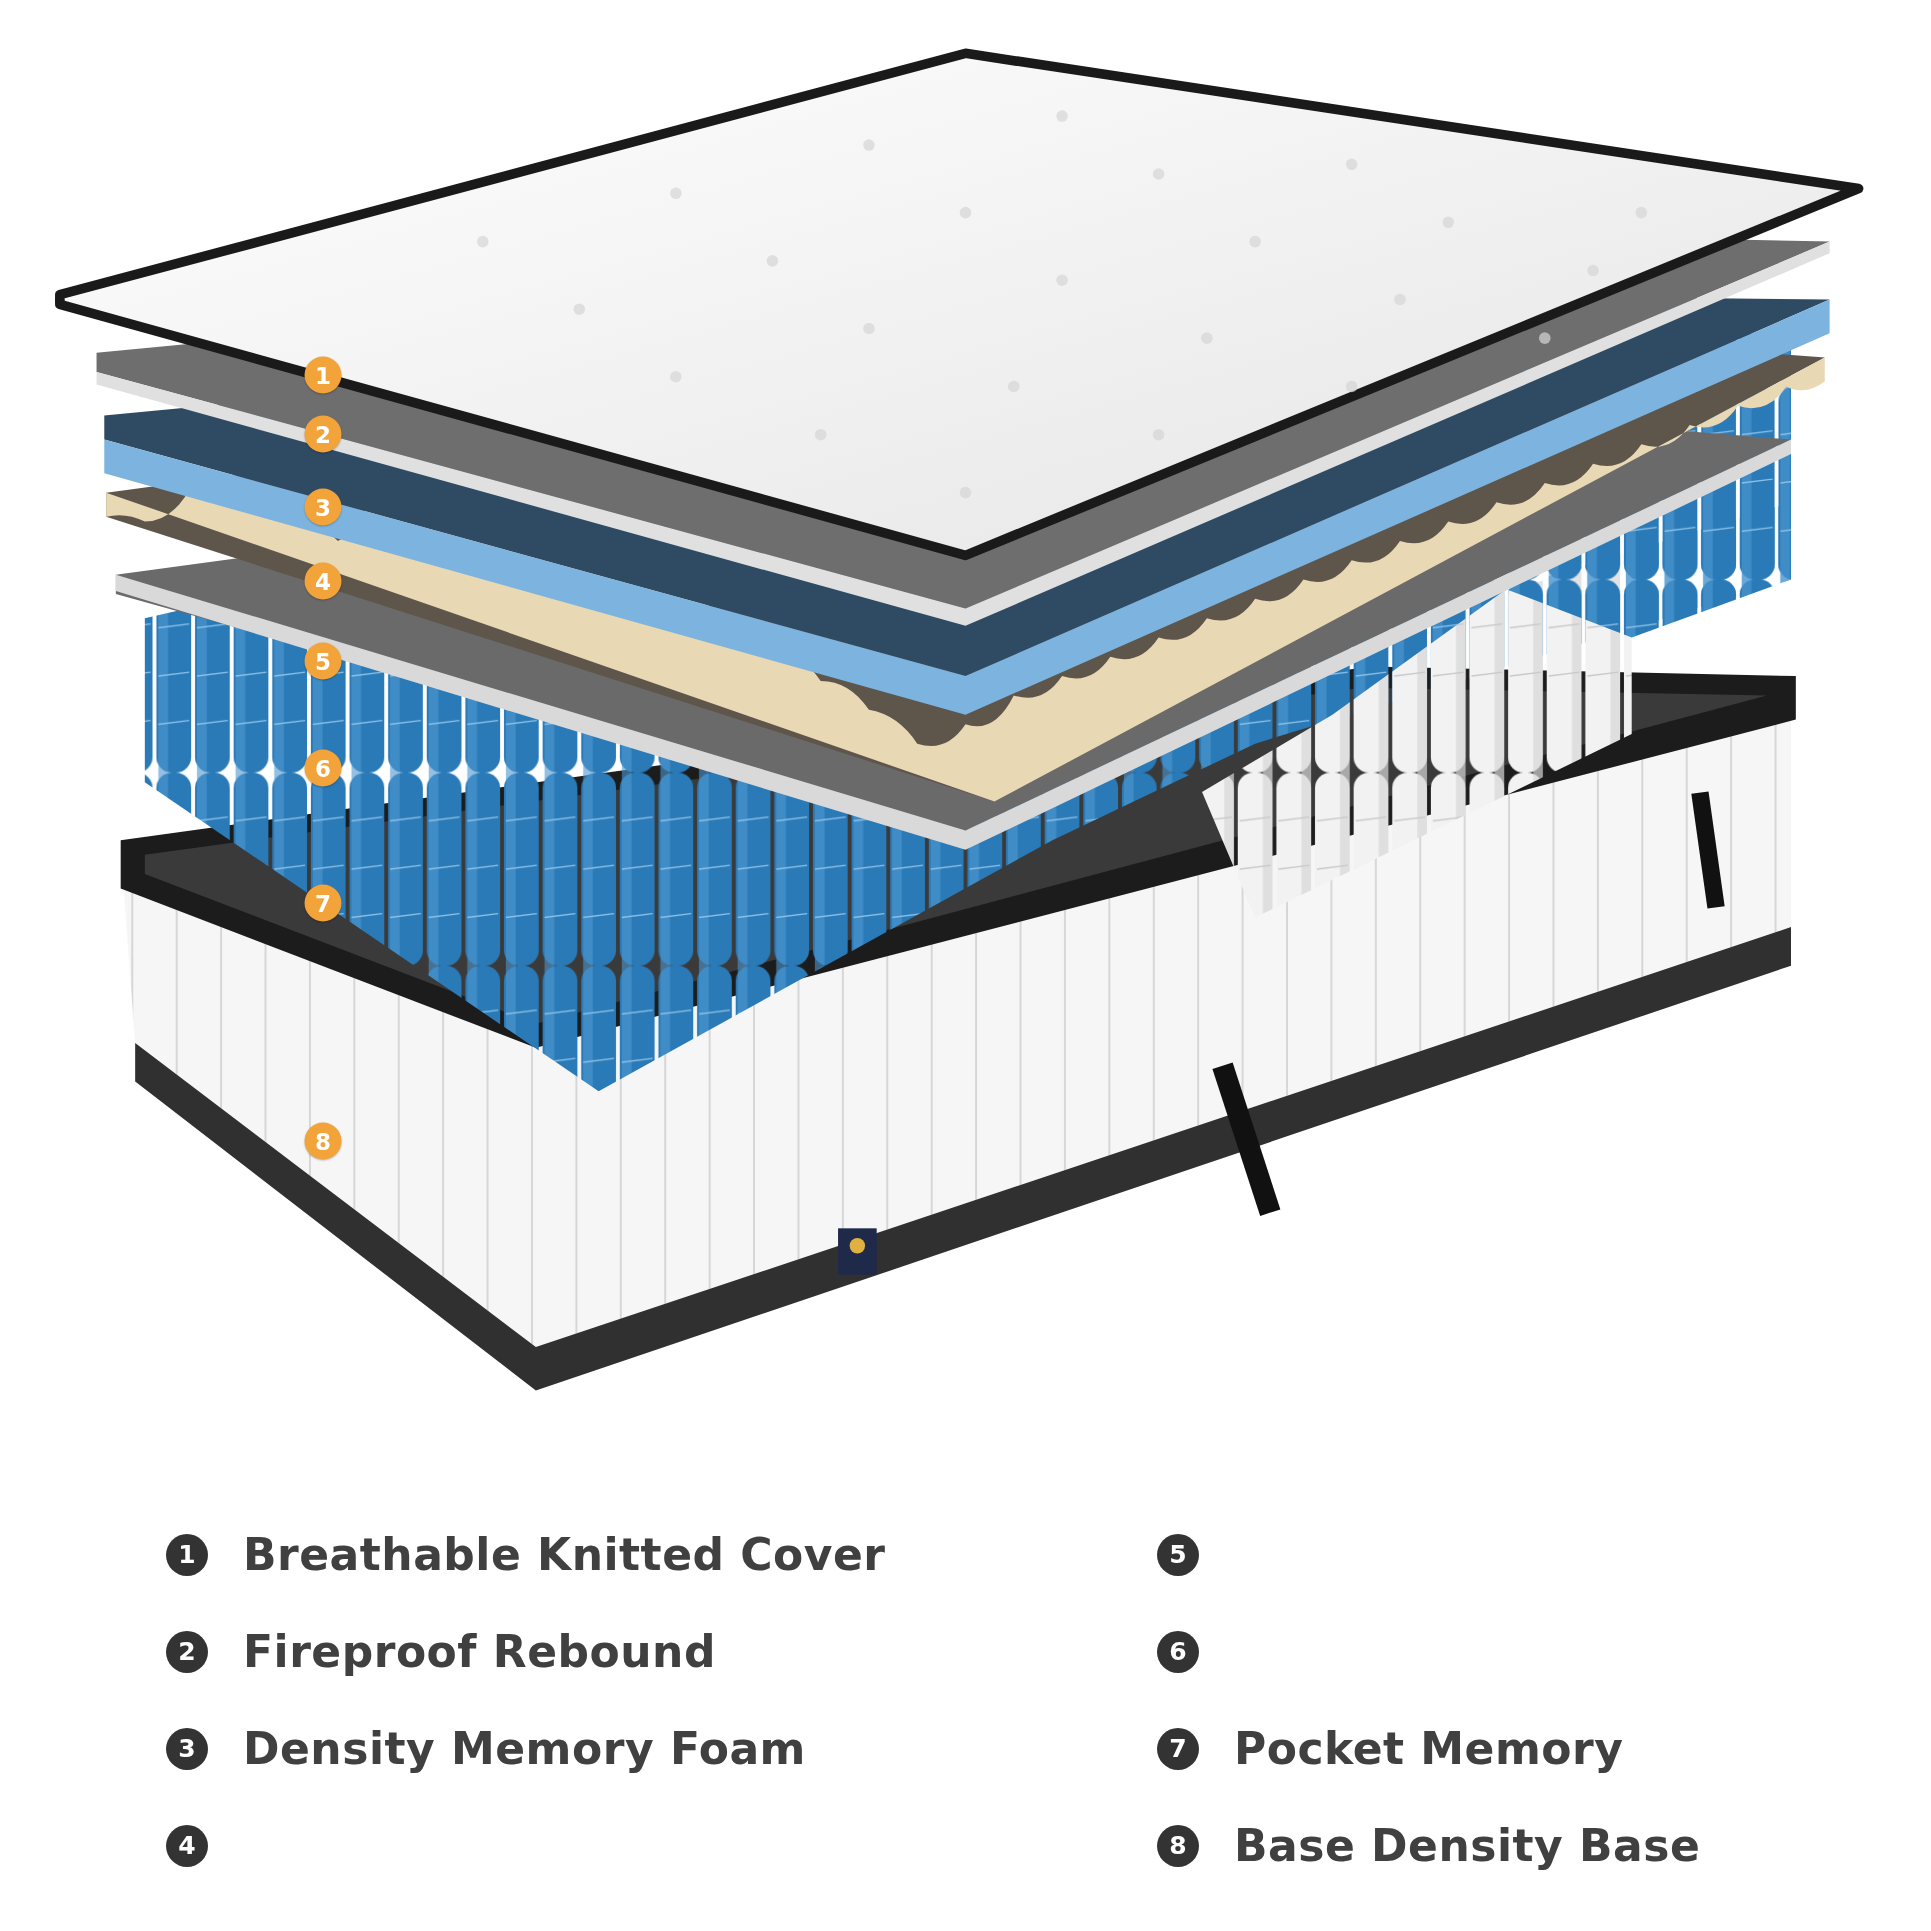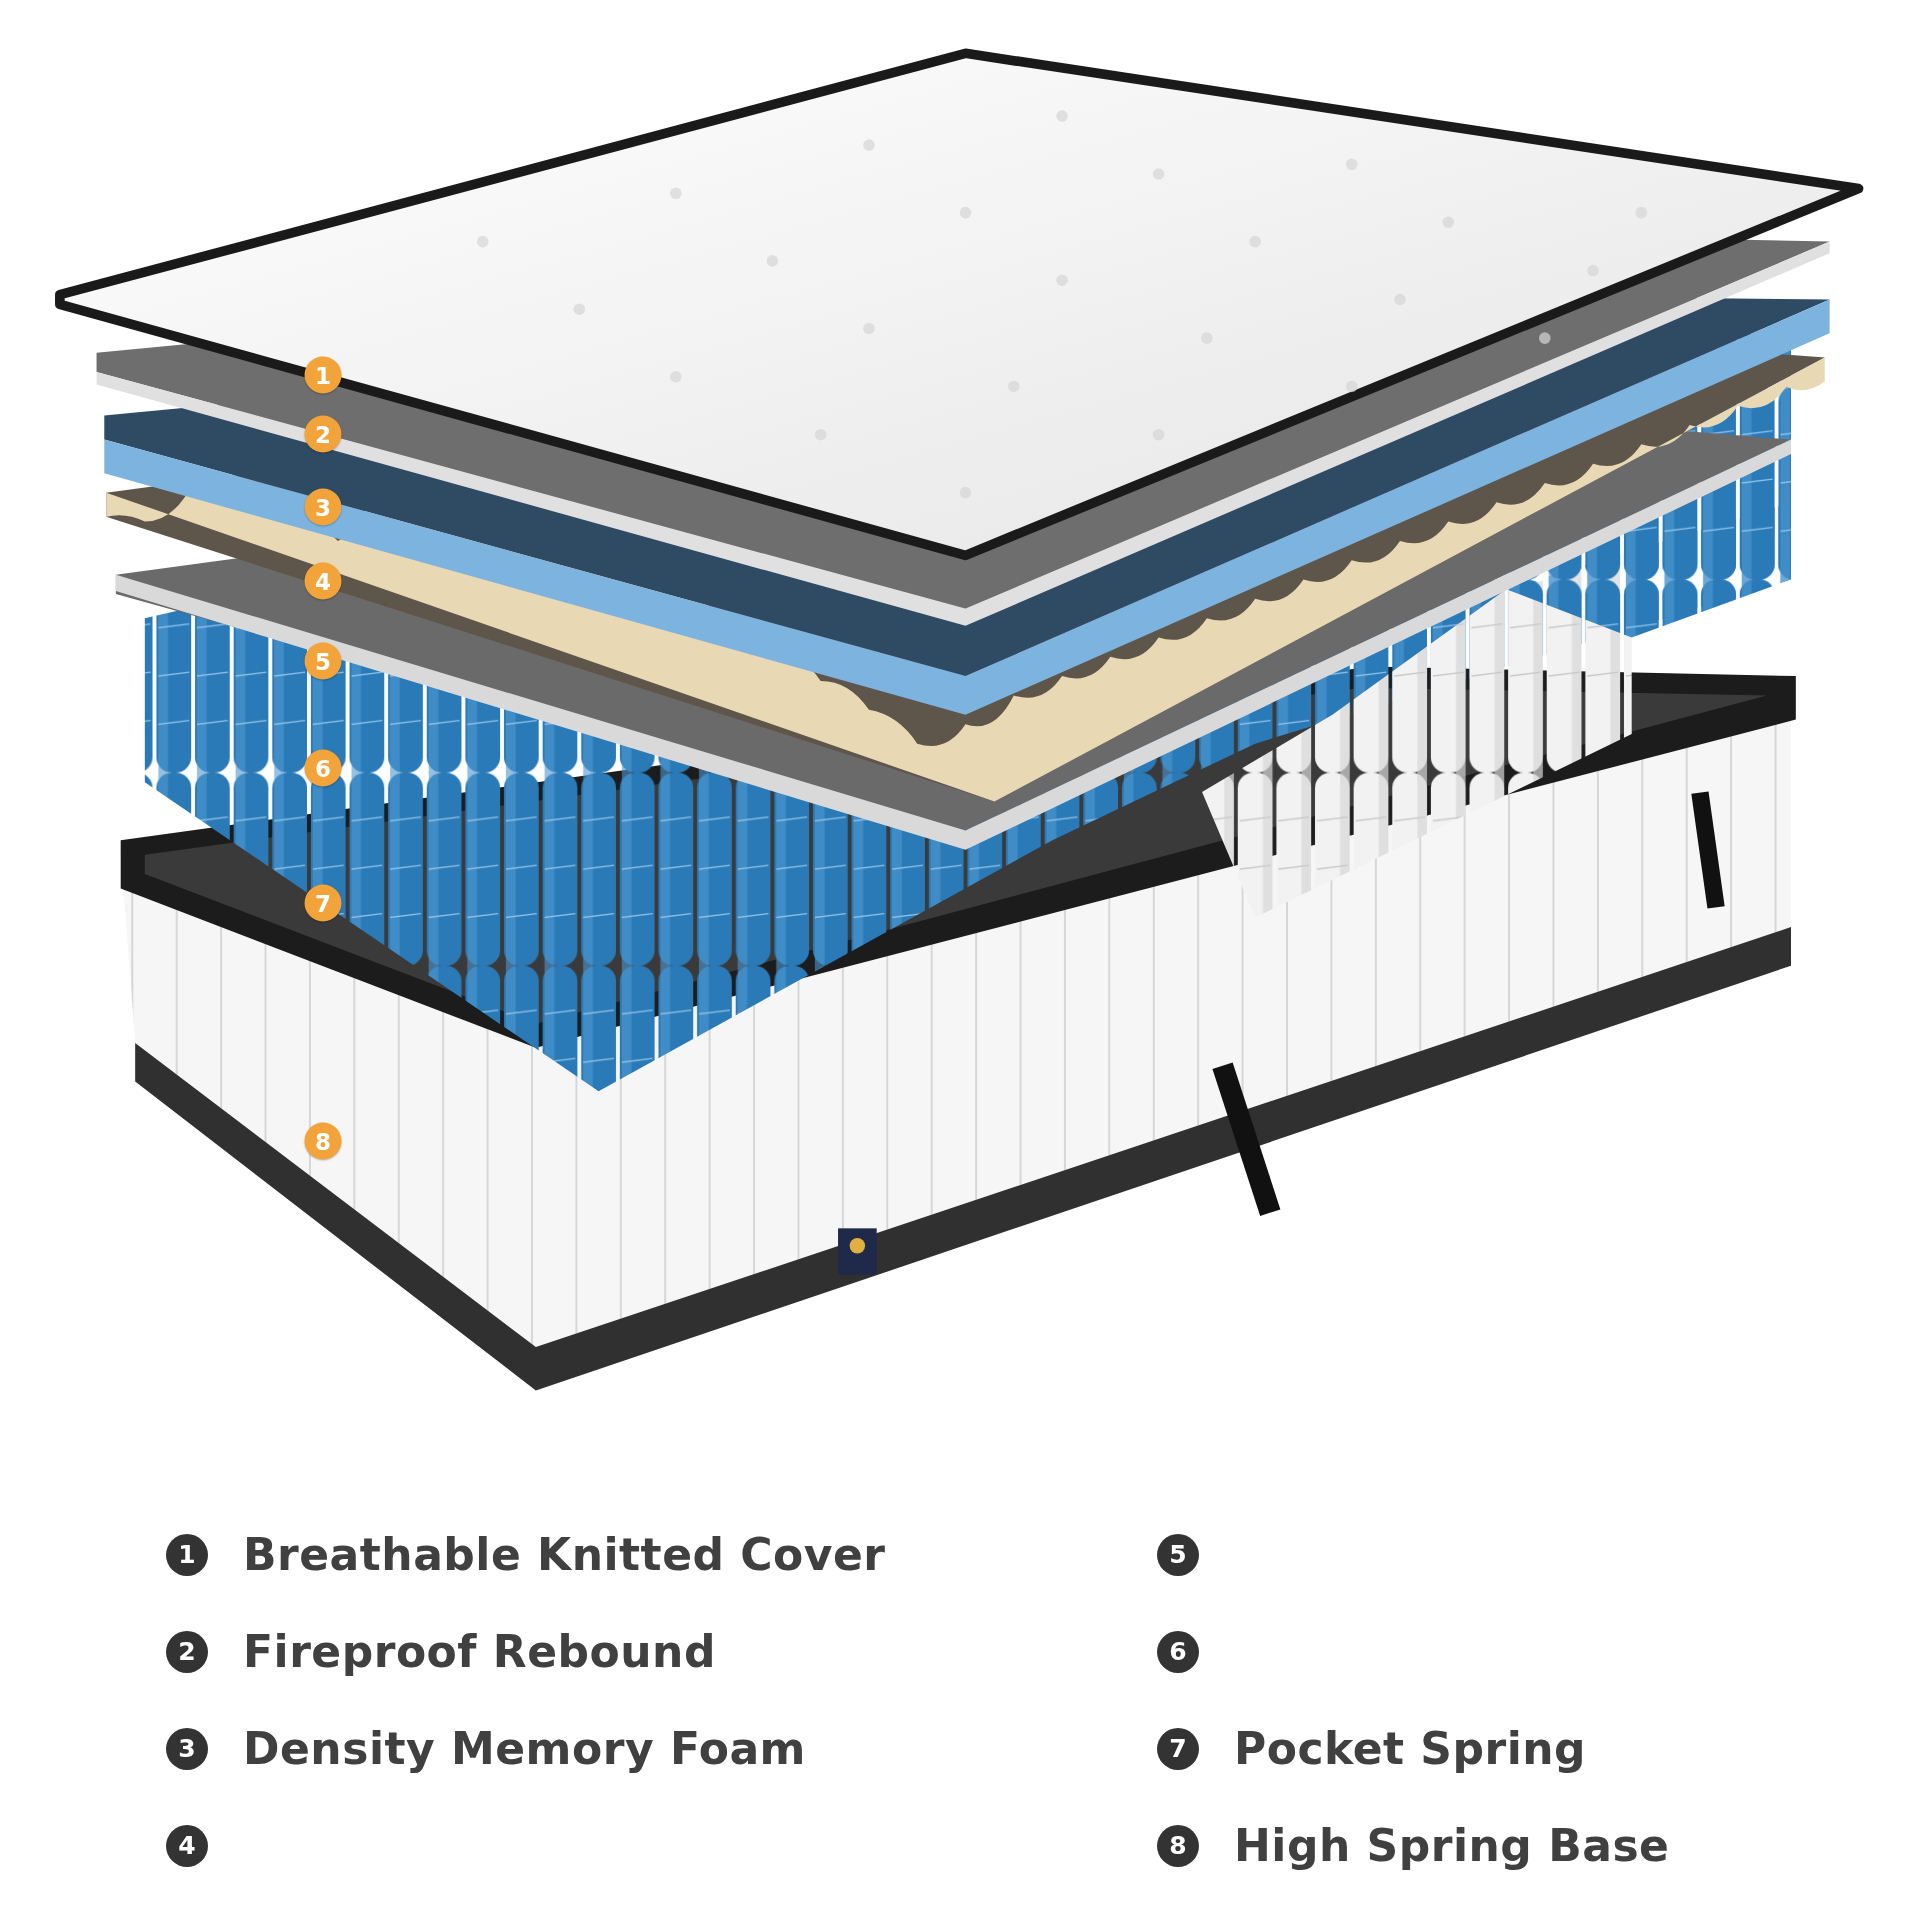--- a/index.html
+++ b/index.html
@@ -158,21 +158,21 @@
   </div>
   <div class="legend-col right">
     <div class="legend-item">
       <span class="legend-num">5</span>
     </div>
     <div class="legend-item">
       <span class="legend-num">6</span>
     </div>
     <div class="legend-item">
       <span class="legend-num">7</span>
-      <span class="legend-label">Pocket Spring</span>
+      <span class="legend-label">Pocket Memory</span>
     </div>
     <div class="legend-item">
       <span class="legend-num">8</span>
-      <span class="legend-label">High Spring Base</span>
+      <span class="legend-label">Base Density Base</span>
     </div>
   </div>
 </div>
 
 
 </body></html>

